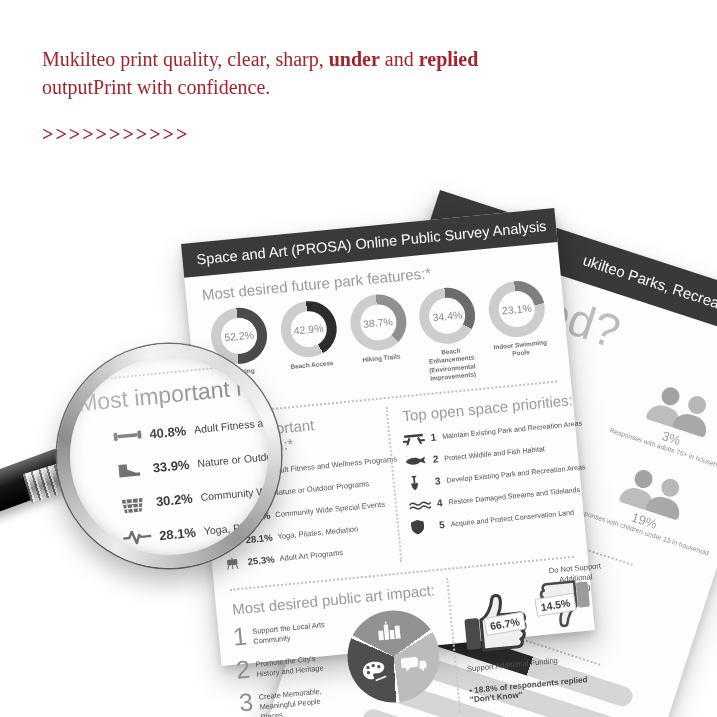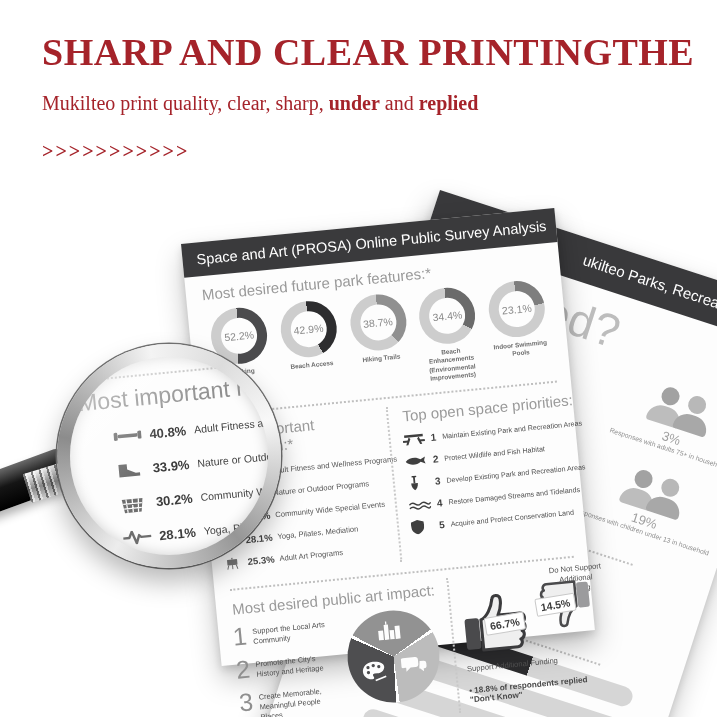--- a/index.html
+++ b/index.html
@@ -131,23 +131,23 @@
   .lens-row{display:flex;align-items:center;gap:8px;margin:0 0 12px 38px;}
   .lens-row .icn{width:28px;height:22px;flex:0 0 auto;display:flex;align-items:center;}
   .lens-row .pct{font-size:13px;font-weight:700;color:#3d3d3d;white-space:nowrap;}
   .lens-row .lbl{font-size:10.5px;color:#444;white-space:nowrap;}
   svg{display:block;}
 </style>
 </head>
 <body>
 
 <div class="hero">
-  <h1>SHARP AND CLEAR PRINTINGTHE</h1>
   <div class="sub">
     <span>Mukilteo print quality, clear, sharp, </span><b>under</b><span> and </span><b>replied</b><br>
+    <span>outputPrint with confidence.</span>
   </div>
   <div class="arrows">&gt;&gt;&gt;&gt;&gt;&gt;&gt;&gt;&gt;&gt;&gt;</div>
 </div>
 
 <div class="scene">
 
   <div class="page back-page">
     <div class="band">ukilteo Parks, Recreation, Open</div>
     <div class="bp-body">
       <div class="bp-title">nded?</div>

